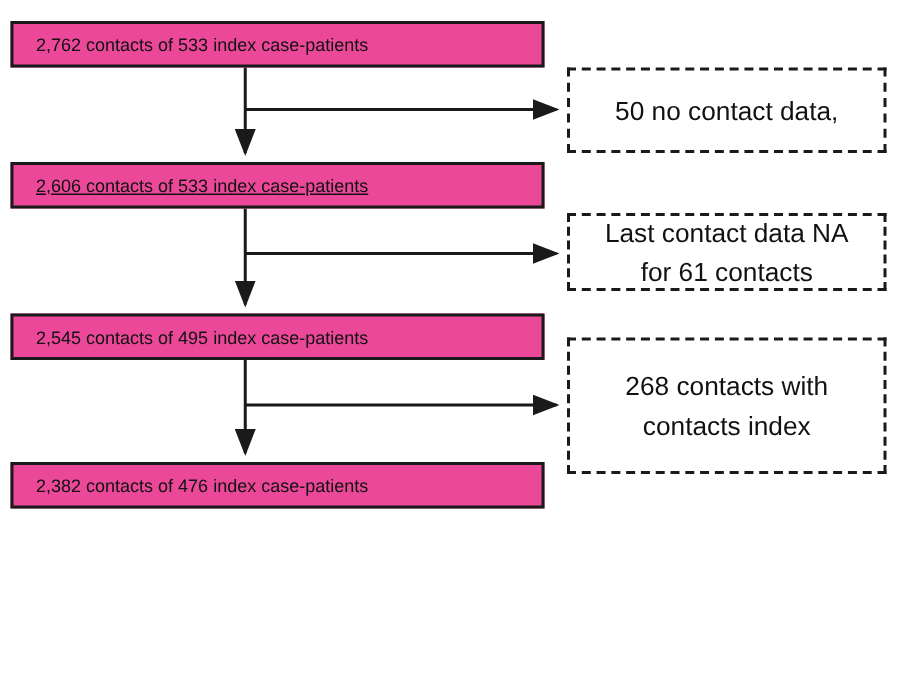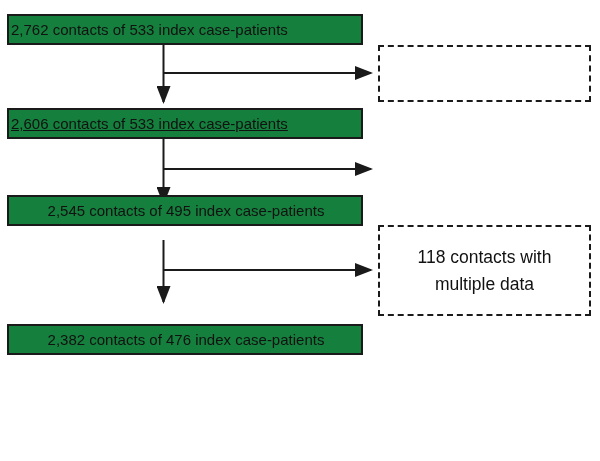--- a/index.html
+++ b/index.html
@@ -23,47 +23,47 @@
     width: 600px;
     height: 461px;
     pointer-events: none;
   }
   .main-box {
     position: absolute;
     left: 7px;
     width: 356px;
     height: 31px;
     border: 2px solid #1a1a1a;
-    background: #15803d;
+    background: #ec4899;
     box-sizing: border-box;
     display: flex;
     align-items: center;
-    padding-left: 2px;
-    font-size: 15px;
+    padding-left: 15px;
+    font-size: 12px;
     white-space: nowrap;
   }
   .side-box {
     position: absolute;
     left: 378px;
     width: 213px;
     border: 2px dashed #1a1a1a;
     background: #ffffff;
     box-sizing: border-box;
     display: flex;
     flex-direction: column;
     align-items: center;
     justify-content: center;
     text-align: center;
     font-size: 17.5px;
     line-height: 26px;
   }
   #main-box-1 { top: 14px; }
   #main-box-2 { top: 108px; text-decoration: underline; }
-  #main-box-3 { top: 195px; justify-content: center; }
-  #main-box-4 { top: 324px; justify-content: center; }
+  #main-box-3 { top: 209px; }
+  #main-box-4 { top: 308px; }
   #side-box-1 { top: 45px;  height: 57px; }
   #side-box-2 { top: 142px; height: 52px; }
   #side-box-3 { top: 225px; height: 91px; line-height: 27px; }
 </style>
 </head>
 <body>
 
 <div class="canvas">
 
   <svg class="arrow-layer" width="600" height="461" viewBox="0 0 600 461" xmlns="http://www.w3.org/2000/svg">
@@ -80,33 +80,38 @@
     <line x1="163.5" y1="73" x2="371" y2="73" stroke="#1a1a1a" stroke-width="2" marker-end="url(#arrowhead)"></line>
     <line x1="163.5" y1="169" x2="371" y2="169" stroke="#1a1a1a" stroke-width="2" marker-end="url(#arrowhead)"></line>
     <line x1="163.5" y1="270" x2="371" y2="270" stroke="#1a1a1a" stroke-width="2" marker-end="url(#arrowhead)"></line>
   </svg>
 
   <div class="main-box" id="main-box-1">
     <span>2,762 contacts of 533 index case-patients</span>
   </div>
 
   <div class="side-box" id="side-box-1">
+    <span>50 no contact data,</span>
   </div>
 
   <div class="main-box" id="main-box-2">
     <span>2,606 contacts of 533 index case-patients</span>
   </div>
 
+  <div class="side-box" id="side-box-2">
+    <span>Last contact data NA</span>
+    <span>for 61 contacts</span>
+  </div>
 
   <div class="main-box" id="main-box-3">
     <span>2,545 contacts of 495 index case-patients</span>
   </div>
 
   <div class="side-box" id="side-box-3">
-    <span>118 contacts with</span>
-    <span>multiple data</span>
+    <span>268 contacts with</span>
+    <span>contacts index</span>
   </div>
 
   <div class="main-box" id="main-box-4">
     <span>2,382 contacts of 476 index case-patients</span>
   </div>
 
 </div>
 
 </body></html>

